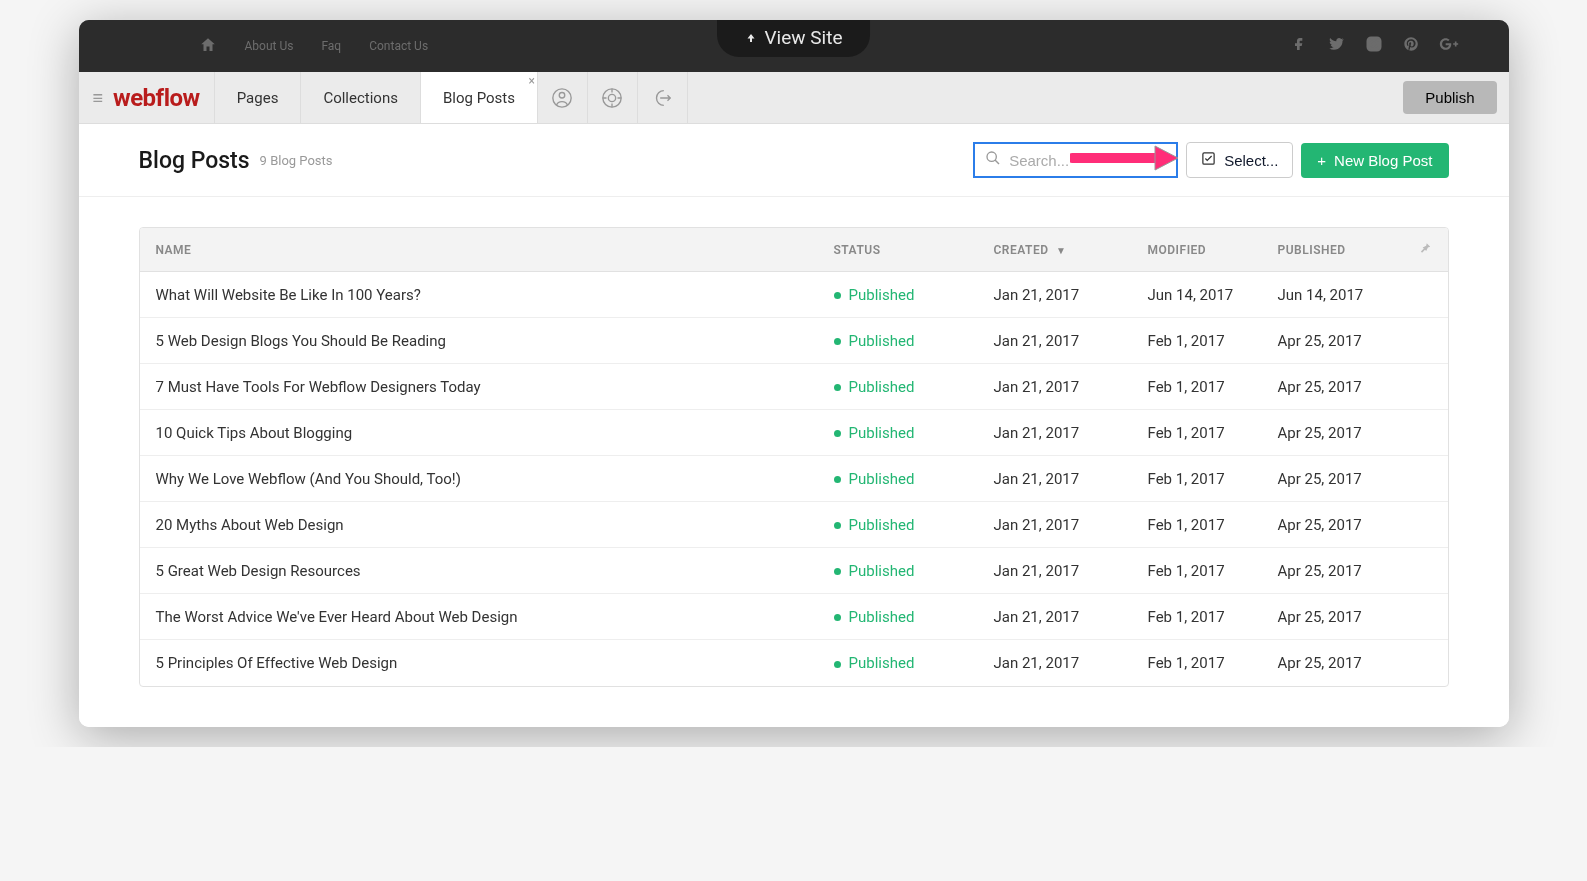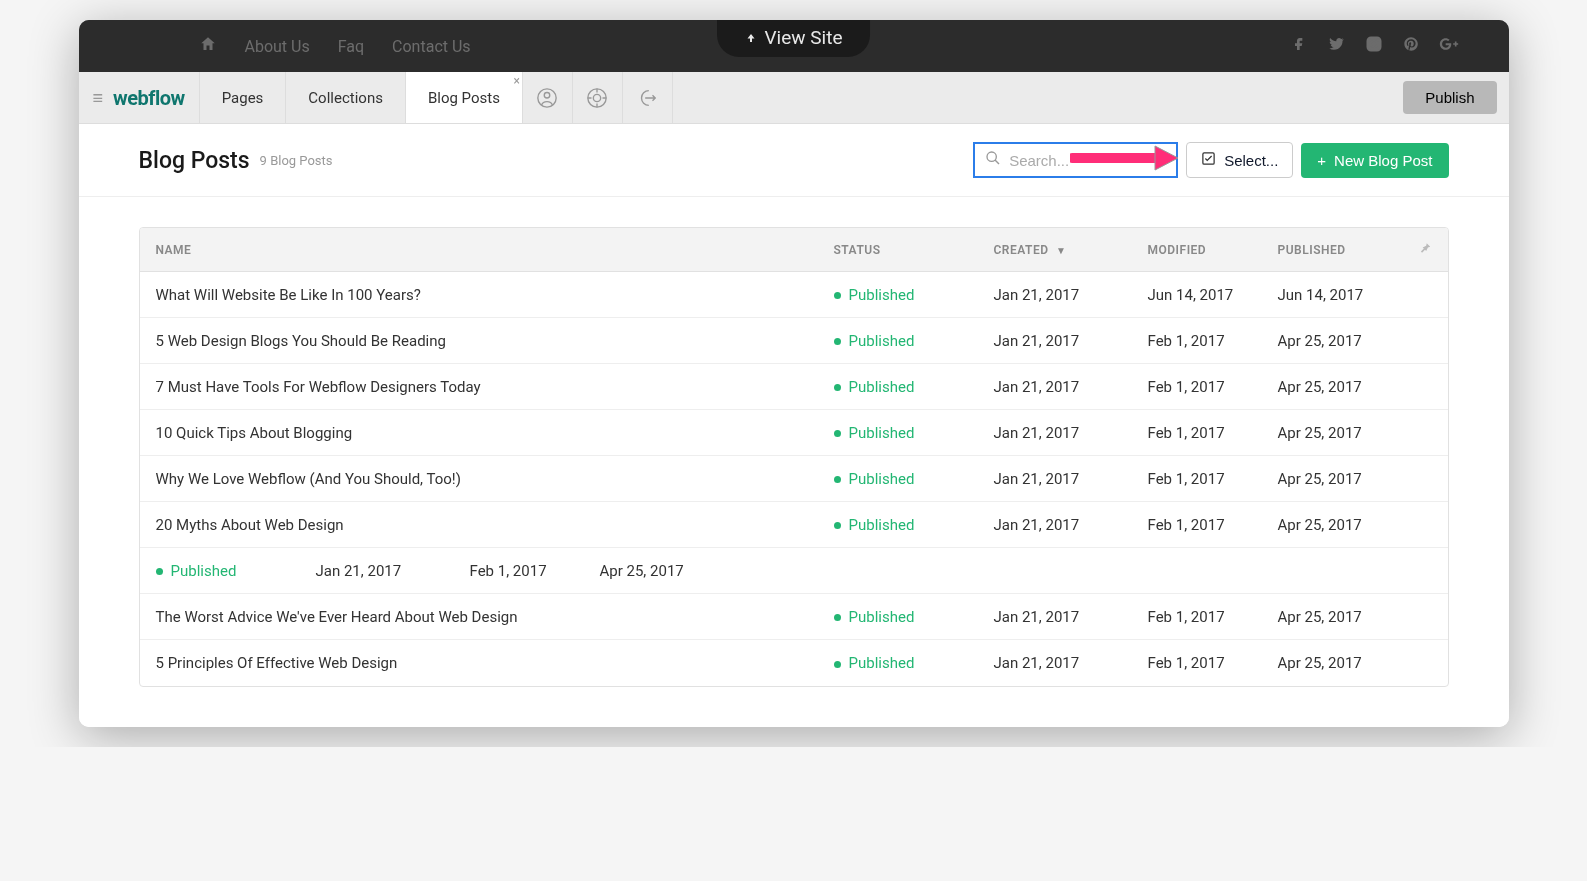--- a/index.html
+++ b/index.html
@@ -48,21 +48,21 @@
     font-size: 19px;
     display: flex;
     align-items: center;
     gap: 8px;
     z-index: 20;
   }
   .site-nav {
     display: flex;
     align-items: center;
     gap: 28px;
-    font-size: 16px;
+    font-size: 12px;
   }
   .site-nav span { cursor: pointer; }
   .site-social {
     margin-left: auto;
     display: flex;
     gap: 20px;
     align-items: center;
   }
   .site-social svg { fill: #8e8e8e; }
 
@@ -83,23 +83,23 @@
     gap: 10px;
     border-right: 1px solid #ddd;
   }
   .hamburger {
     color: #999;
     font-size: 18px;
     line-height: 1;
   }
   .logo {
     font-weight: 700;
-    font-size: 20px;
+    font-size: 24px;
     letter-spacing: -0.5px;
-    color: #0f766e;
+    color: #b91c1c;
   }
   .tab {
     padding: 0 22px;
     display: flex;
     align-items: center;
     font-size: 15px;
     color: #333;
     border-right: 1px solid #ddd;
     cursor: pointer;
     position: relative;
@@ -449,20 +449,21 @@
           </div>
           <div class="trow">
             <div class="col-name">20 Myths About Web Design</div>
             <div class="col-status"><span class="status-dot"></span><span class="status-text">Published</span></div>
             <div class="col-created">Jan 21, 2017</div>
             <div class="col-modified">Feb 1, 2017</div>
             <div class="col-published">Apr 25, 2017</div>
             <div class="col-pin"></div>
           </div>
           <div class="trow">
+            <div class="col-name">5 Great Web Design Resources</div>
             <div class="col-status"><span class="status-dot"></span><span class="status-text">Published</span></div>
             <div class="col-created">Jan 21, 2017</div>
             <div class="col-modified">Feb 1, 2017</div>
             <div class="col-published">Apr 25, 2017</div>
             <div class="col-pin"></div>
           </div>
           <div class="trow">
             <div class="col-name">The Worst Advice We've Ever Heard About Web Design</div>
             <div class="col-status"><span class="status-dot"></span><span class="status-text">Published</span></div>
             <div class="col-created">Jan 21, 2017</div>

